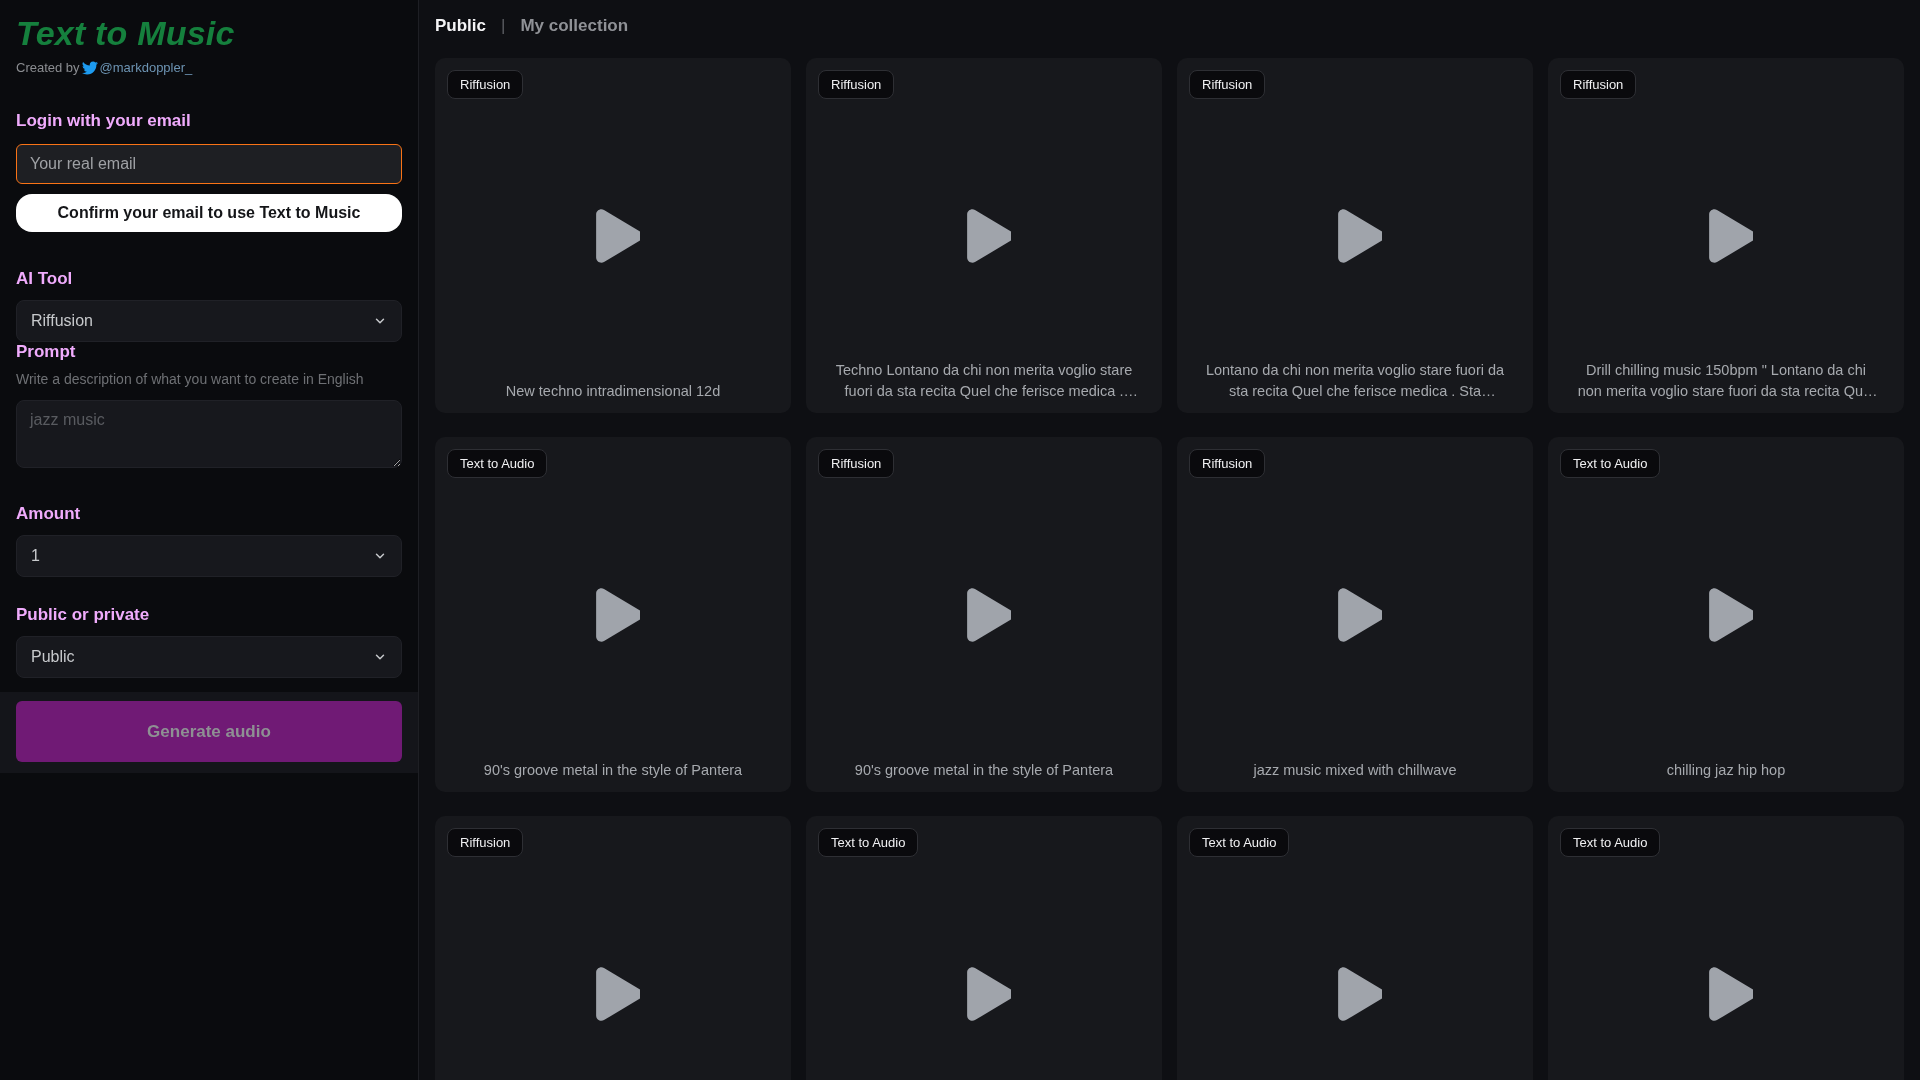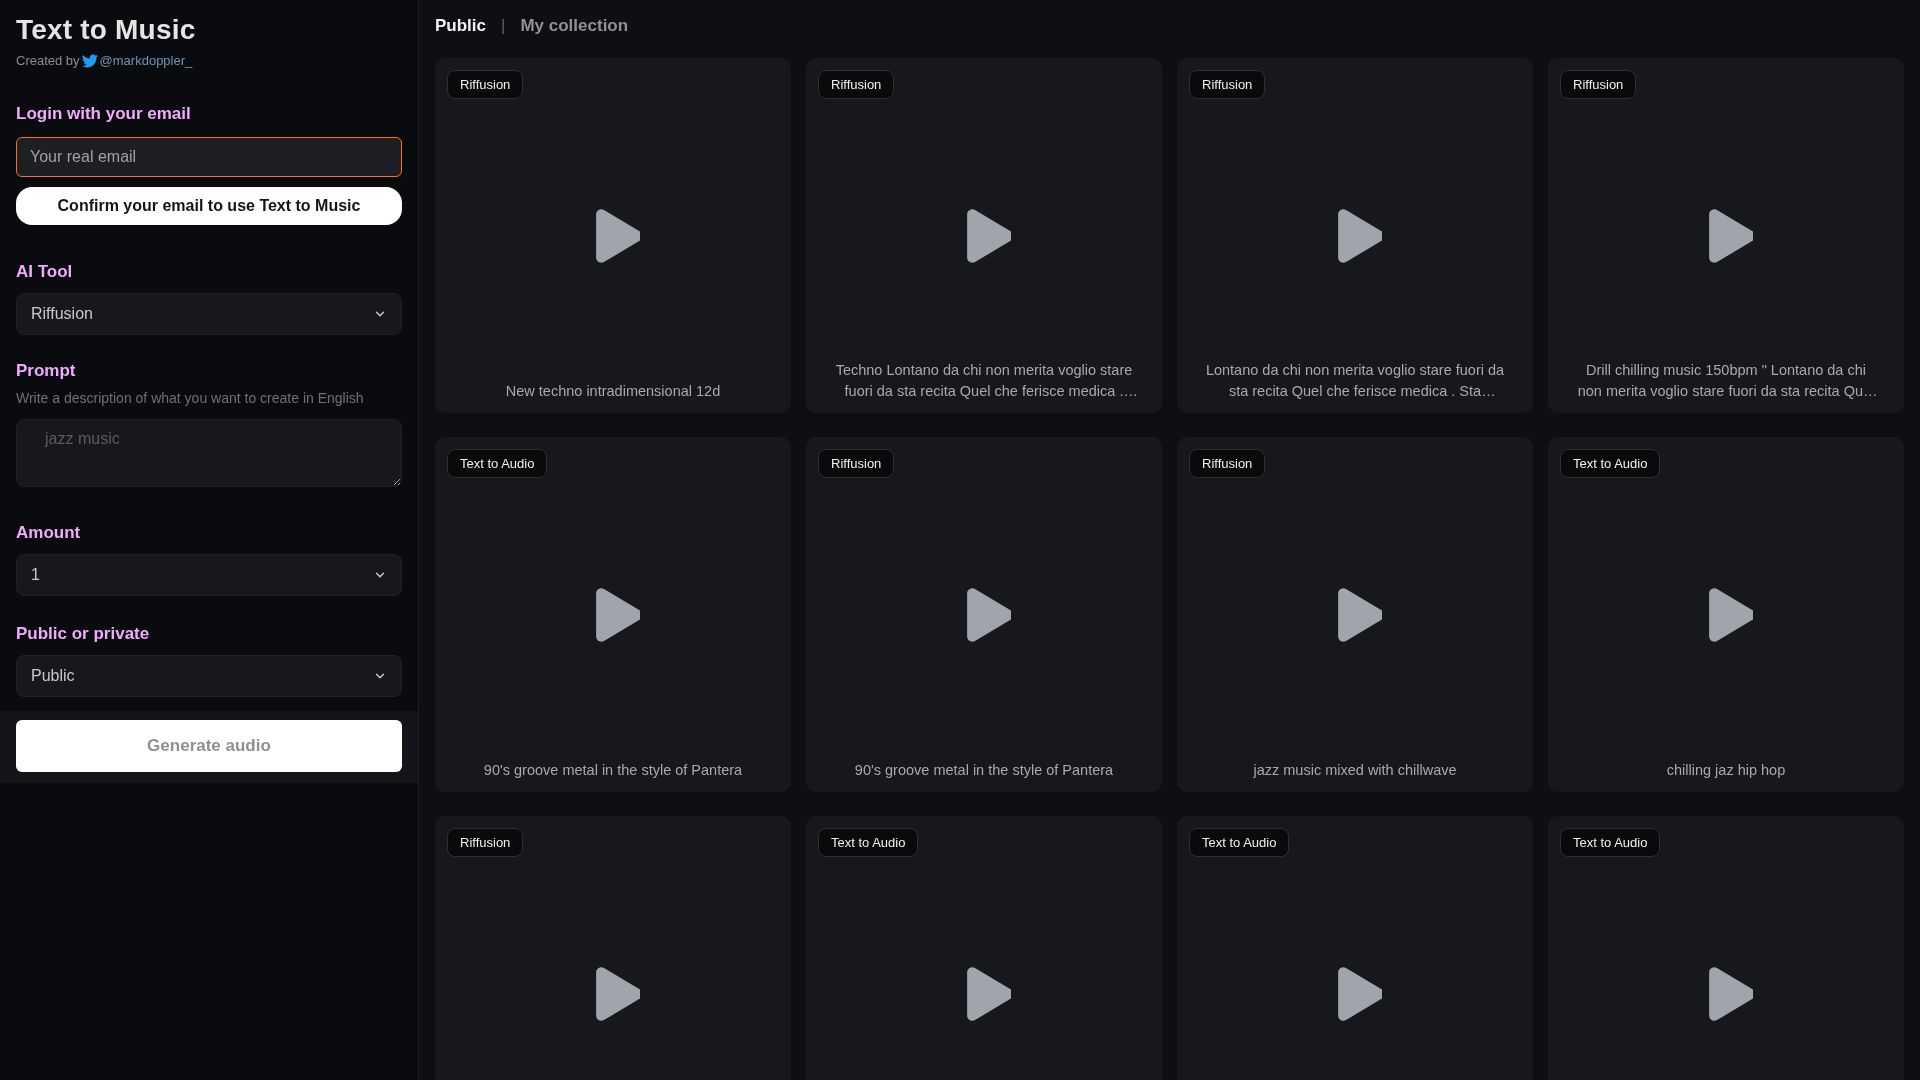--- a/index.html
+++ b/index.html
@@ -14,24 +14,25 @@
   
   .sidebar {
     width: 419px;
     flex: 0 0 419px;
     height: 1080px;
     background: var(--sidebar-bg, #0a0b0e);
     border-right: 1px solid #1e1f24;
     padding: 14px 16px 0 16px;
   }
   .app-title {
-    font-size: 28px;
-    font-weight: bold;
-    color: #e5e5e5;
+    font-size: 34px;
+    font-weight: bold;
+    color: #15803d;
     letter-spacing: 0.2px;
+    font-style: italic;
   }
   .created-row {
     margin-top: 7px;
     display: flex;
     align-items: center;
     gap: 2px;
     font-size: 13px;
     color: #8b8d91;
   }
   .created-row .twitter-icon svg { display: block; }
@@ -67,21 +68,21 @@
     background: #ffffff;
     color: #141518;
     border: none;
     border-radius: 16px;
     font-size: 16px;
     font-weight: bold;
     font-family: "Liberation Sans", sans-serif;
     cursor: pointer;
   }
   .lbl-aitool { margin-top: 37px; }
-  .lbl-prompt { margin-top: 26px; }
+  .lbl-prompt { }
   .lbl-amount { margin-top: 32px; }
   .lbl-visibility { margin-top: 28px; }
   .select {
     margin-top: 11px;
     width: 100%;
     height: 42px;
     background: #17181d;
     border: 1px solid #202127;
     border-radius: 8px;
     display: flex;
@@ -98,37 +99,37 @@
     font-size: 14px;
     color: #6e7074;
   }
   .prompt-textarea {
     margin-top: 13px;
     width: 100%;
     height: 68px;
     background: #17181d;
     border: 1px solid #202127;
     border-radius: 8px;
-    padding: 10px 28px;
+    padding: 10px 13px;
     font-size: 16px;
     font-family: "Liberation Sans", sans-serif;
     color: #d6d7d9;
     resize: vertical;
     outline: none;
   }
   .prompt-textarea::placeholder { color: #595b60; opacity: 1; }
   .generate-strip {
     margin: 14px -16px 0 -16px;
     background: #14151a;
     padding: 9px 16px 11px 16px;
   }
   .generate-btn {
     width: 100%;
-    height: 52px;
-    background: #ffffff;
+    height: 61px;
+    background: #701a75;
     color: #8e9093;
     border: none;
     border-radius: 6px;
     font-size: 17px;
     font-weight: bold;
     font-family: "Liberation Sans", sans-serif;
     cursor: default;
   }
 
   

